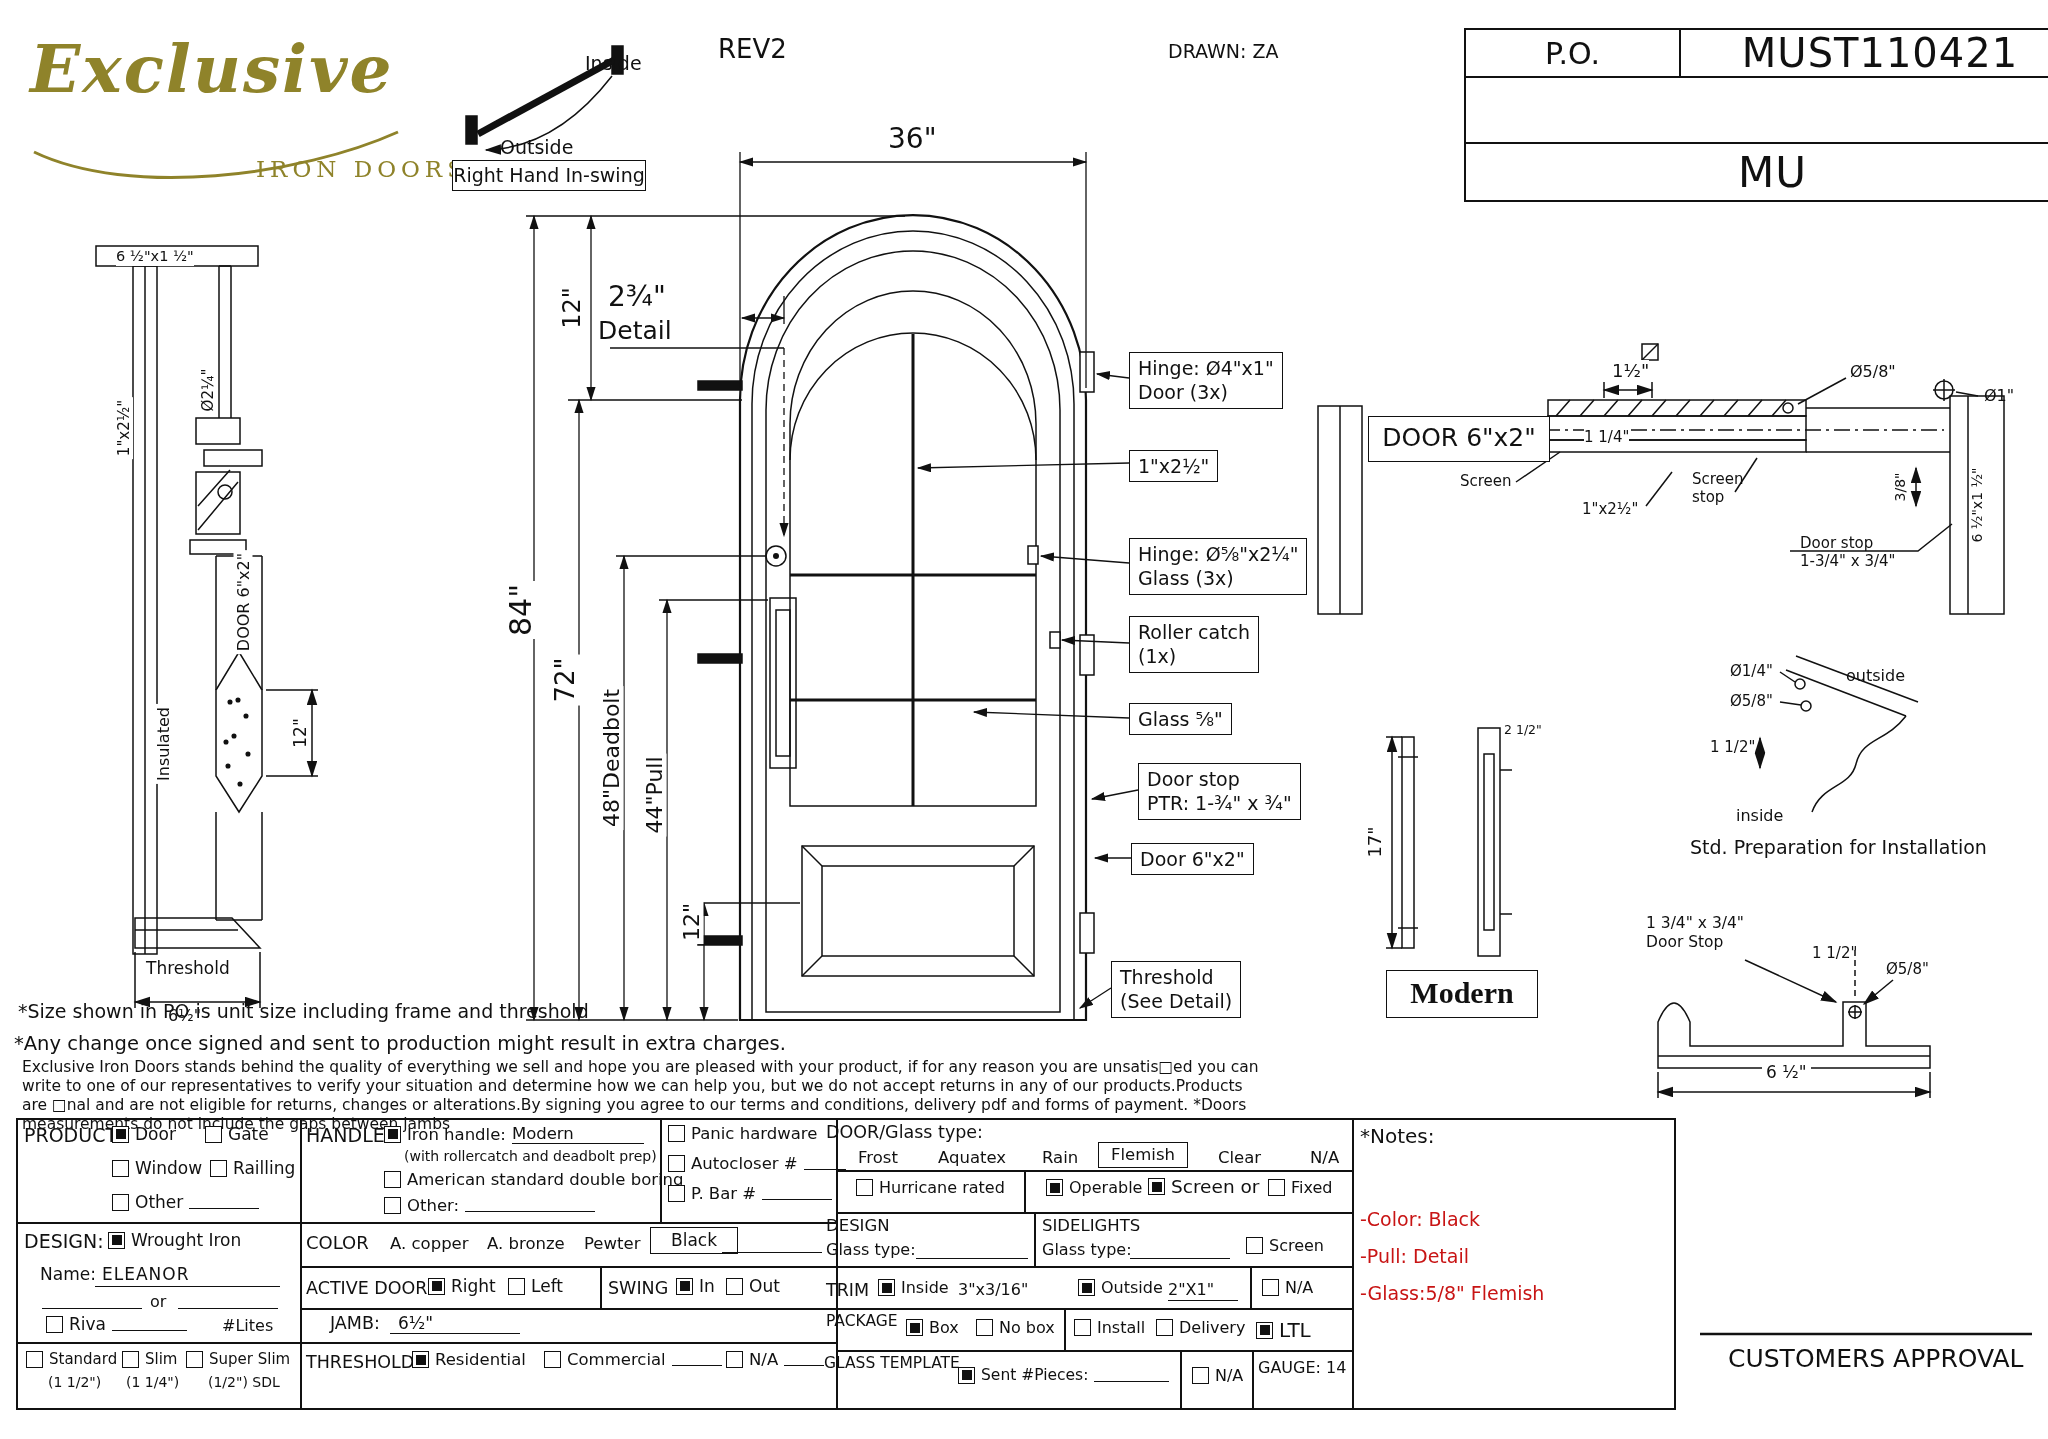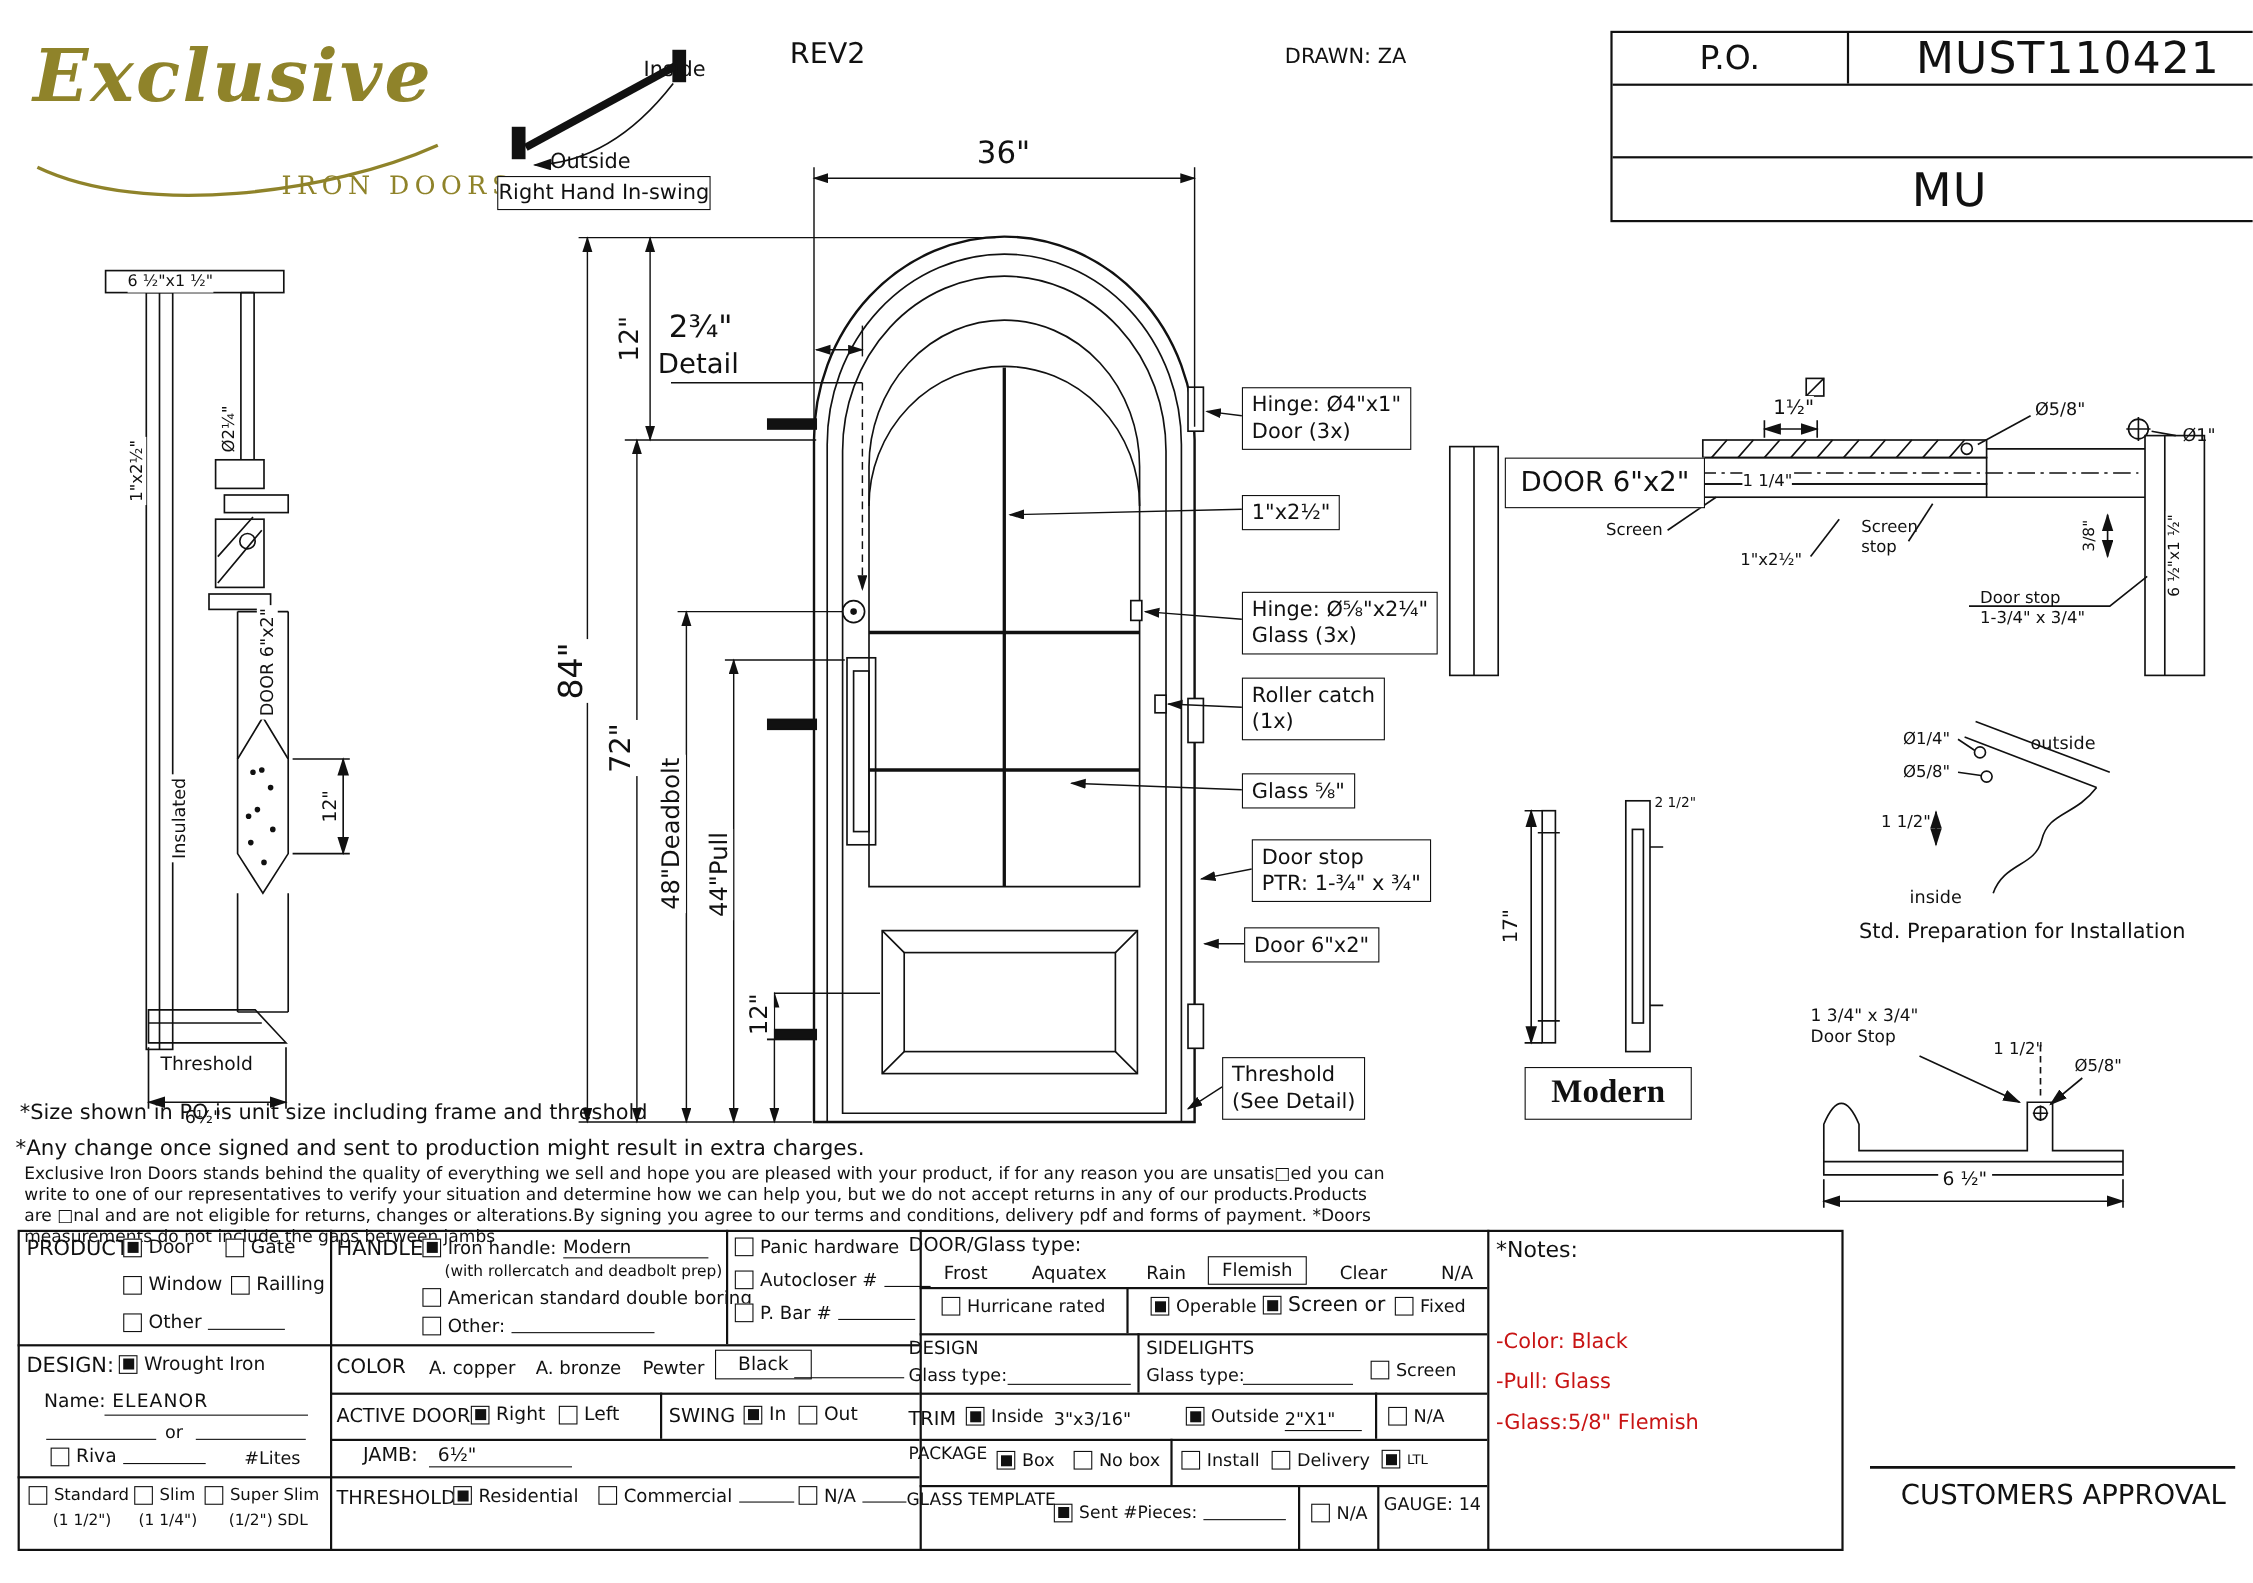--- a/index.html
+++ b/index.html
@@ -511,37 +511,37 @@
       <span>No box</span>
     </div>
 <div class="opt" style="left:1074px;top:1318px;font-size:16px">
   <span class="cb"></span>
       <span>Install</span>
     </div>
 <div class="opt" style="left:1156px;top:1318px;font-size:16px">
   <span class="cb"></span>
       <span>Delivery</span>
     </div>
-<div class="opt" style="left:1256px;top:1318px;font-size:12px">
+<div class="opt" style="left:1256px;top:1318px;font-size:20px">
   <span class="cb on"></span>
       <span>LTL</span>
     </div>
 
 <div class="t" style="left:824px;top:1354px;font-size:15.5px">GLASS TEMPLATE</div>
 <div class="opt" style="left:958px;top:1366px;font-size:15.5px">
   <span class="cb on"></span>
       <span>Sent #Pieces:</span>
       <span class="ln" style="width:75px"></span>
     </div>
 <div class="opt" style="left:1192px;top:1366px;font-size:16px">
   <span class="cb"></span>
       <span>N/A</span>
     </div>
 <div class="t" style="left:1258px;top:1358px;font-size:16px">GAUGE: 14</div>
 
 <div class="t" style="left:1360px;top:1124px;font-size:20px">*Notes:</div>
 <div class="t red" style="left:1360px;top:1208px;font-size:19px">-Color: Black</div>
-<div class="t red" style="left:1360px;top:1245px;font-size:19px">-Pull: Glass</div>
+<div class="t red" style="left:1360px;top:1245px;font-size:19px">-Pull: Detail</div>
 <div class="t red" style="left:1360px;top:1282px;font-size:19px">-Glass:5/8" Flemish</div>
 
 <div class="t" style="left:1728px;top:1344px;font-size:25px">CUSTOMERS APPROVAL</div>
 
 </div>
 
 </body></html>

